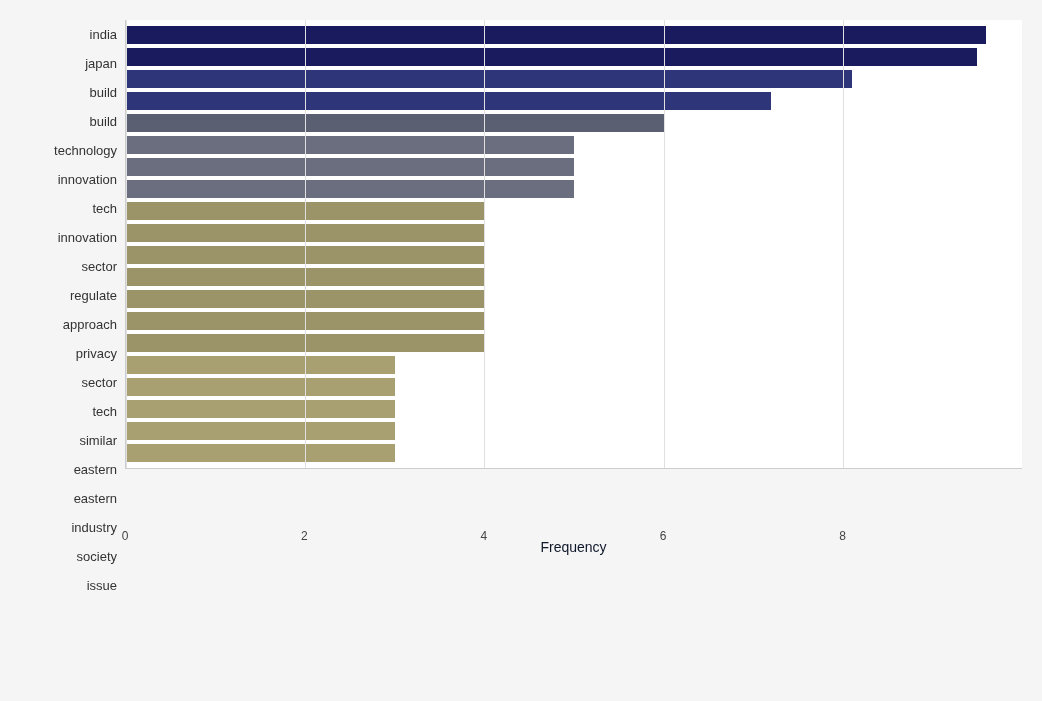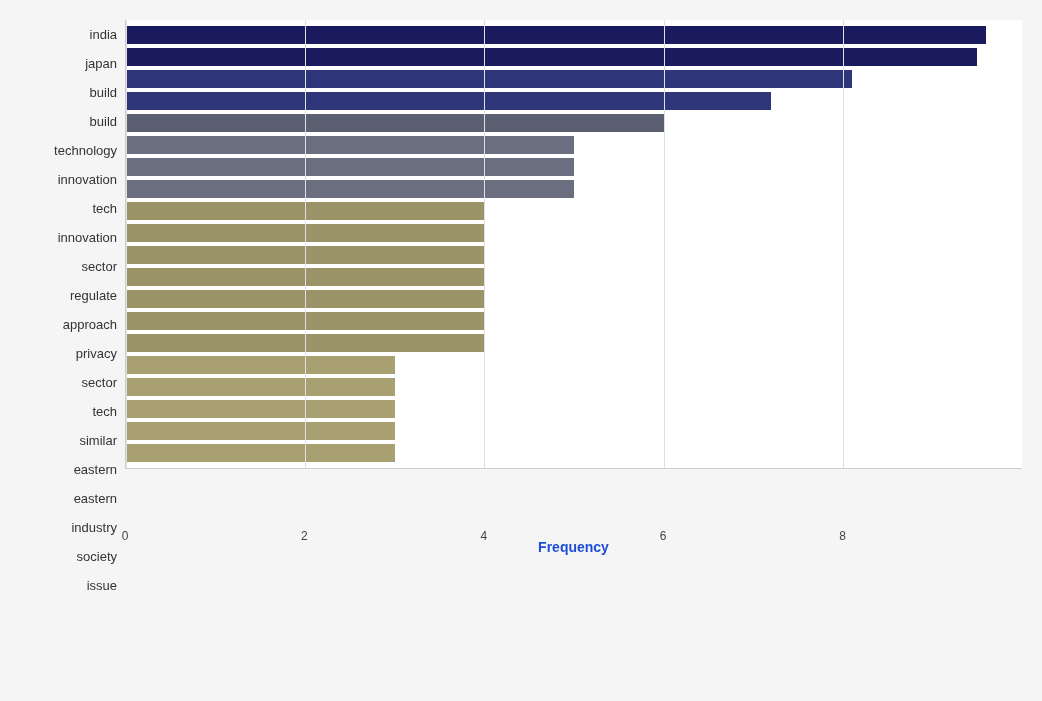--- a/index.html
+++ b/index.html
@@ -83,23 +83,22 @@
       justify-content: space-between;
     }
     .x-tick {
       font-size: 12px;
       color: #444;
       text-align: center;
     }
     .x-axis-label {
       text-align: center;
       font-size: 14px;
-      color: #1d4ed8;
+      color: #0f172a;
       margin-top: 40px;
-      font-weight: bold;
     }
     
     .gridlines {
       position: absolute;
       top: 0; left: 0; right: 0; bottom: 0;
       pointer-events: none;
     }
     .gridline {
       position: absolute;
       top: 0;

